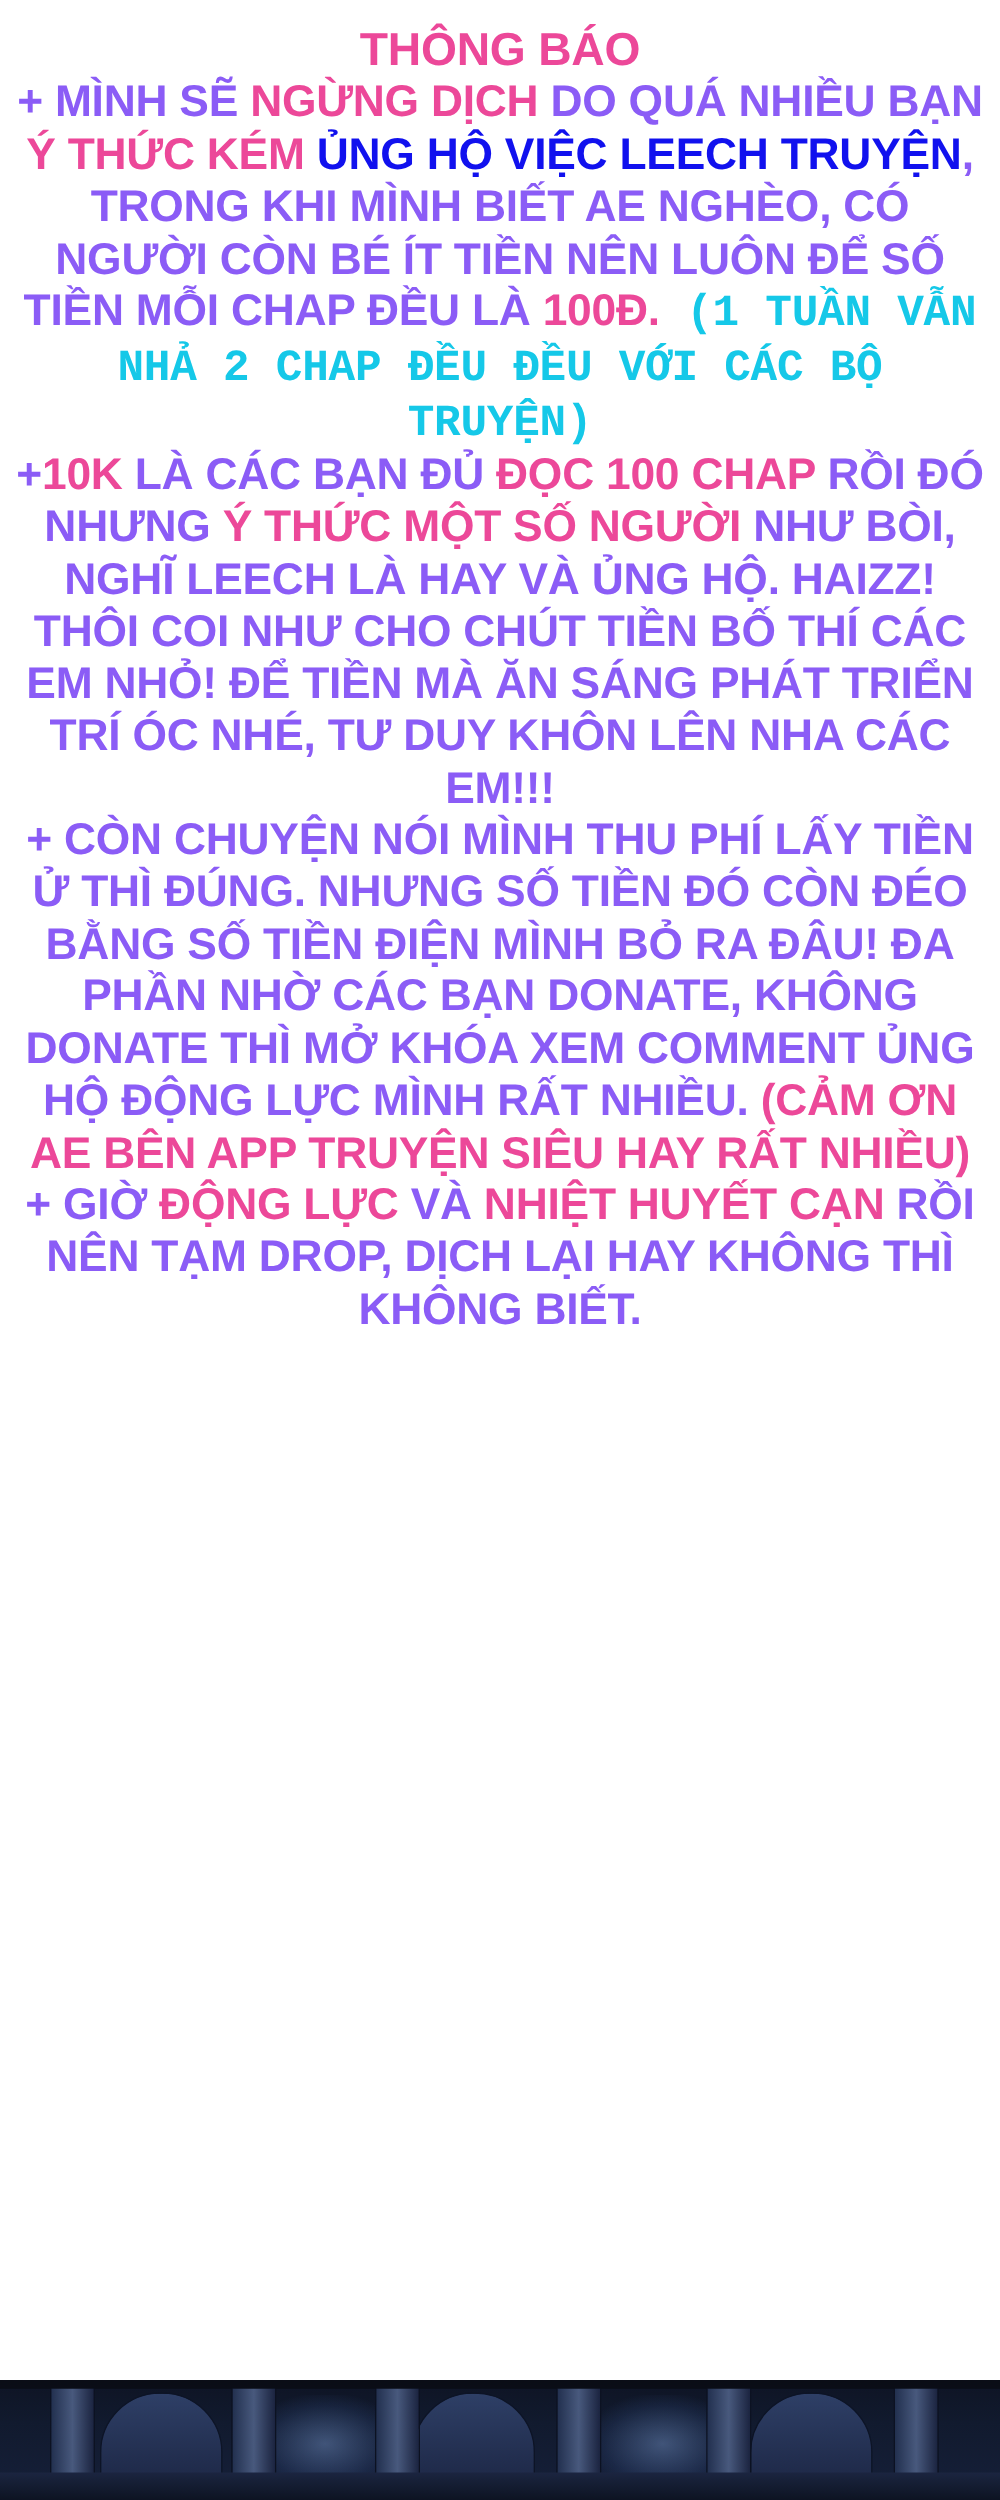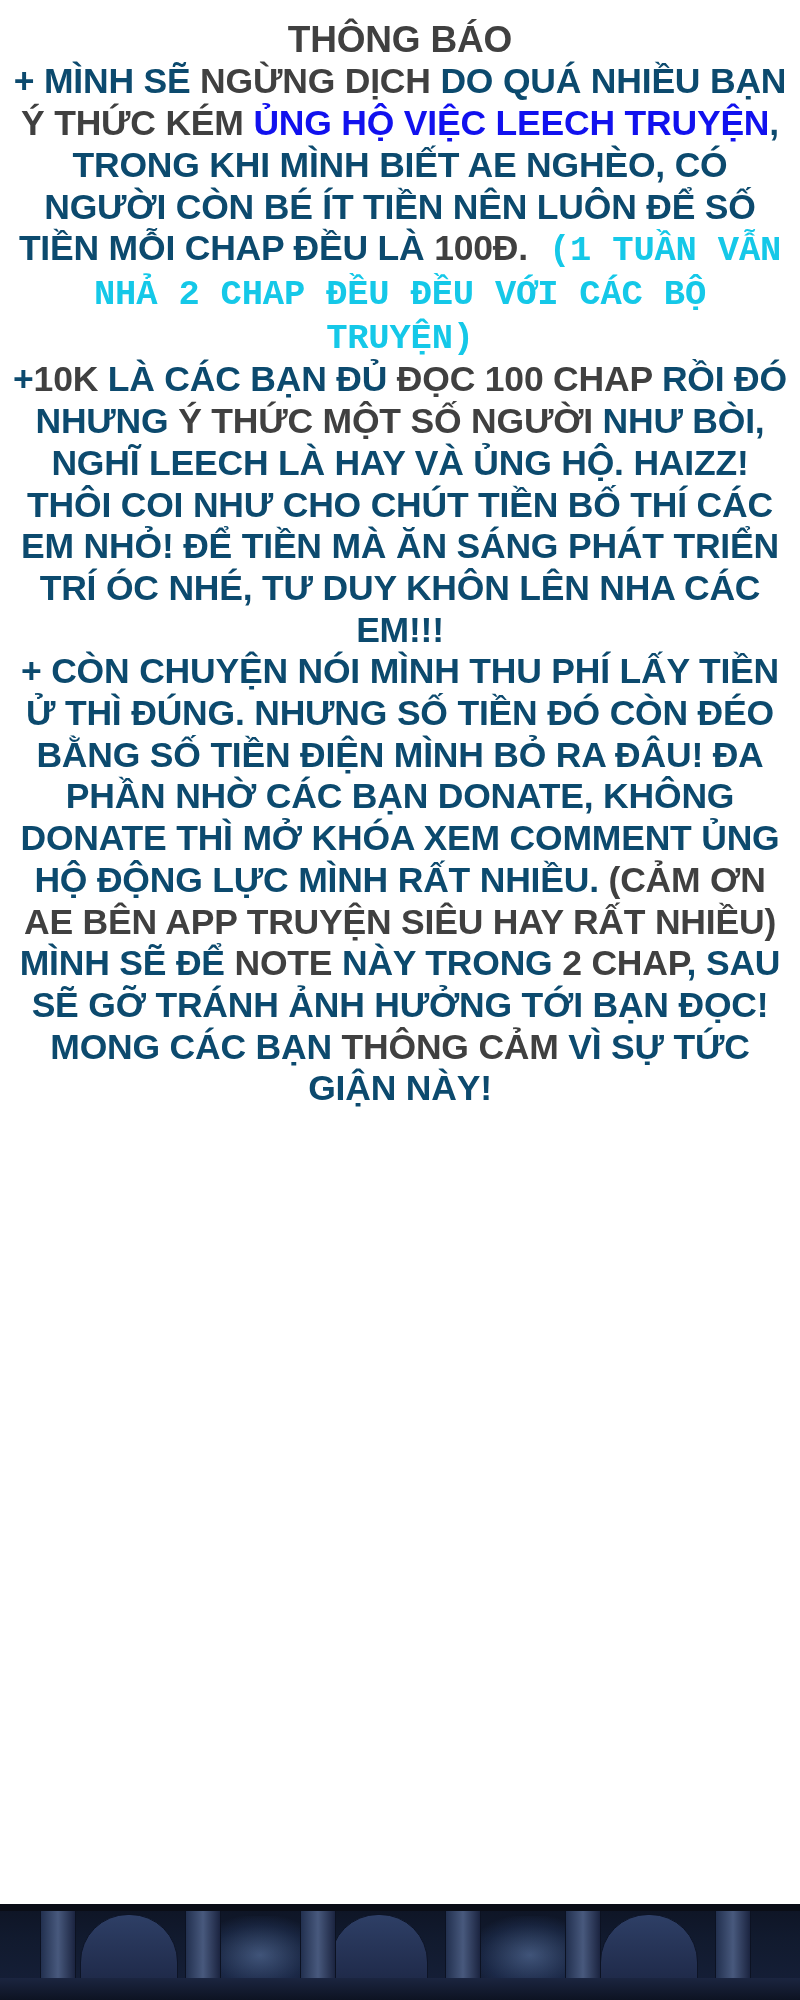--- a/index.html
+++ b/index.html
@@ -30,24 +30,24 @@
     font-size: 35.5px;
     line-height: 1.175;
     letter-spacing: -0.2px;
     color: #000000;
     text-transform: uppercase;
   }
   .notice p {
     margin: 0;
     padding: 0;
   }
-  .t-red { color: #404040; }
+  .t-red { color: #ec4899; }
   .t-blue { color: #1111ee; }
   .t-cyan { color: #15c8e8; font-family: Liberation Mono, monospace; }
-  .t-black { color: #0c4a6e; }
+  .t-black { color: #8b5cf6; }
   .title-line {
     display: block;
     font-size: 37px;
   }
   .bottom-art {
     position: absolute;
     left: 0;
     bottom: 0;
     width: 800px;
     height: 96px;
@@ -101,21 +101,21 @@
 
 <div class="page">
 
   <div class="notice">
     <p>
       <span class="title-line t-red">THÔNG BÁO</span>
     </p>
     <p><span class="t-black">+ MÌNH SẼ </span><span class="t-red">NGỪNG DỊCH </span><span class="t-black">DO QUÁ NHIỀU BẠN </span><span class="t-red">Ý THỨC KÉM </span><span class="t-blue">ỦNG HỘ VIỆC LEECH TRUYỆN</span><span class="t-black">, TRONG KHI MÌNH BIẾT AE NGHÈO, CÓ NGƯỜI CÒN BÉ ÍT TIỀN NÊN LUÔN ĐỂ SỐ TIỀN MỖI CHAP ĐỀU LÀ </span><span class="t-red">100Đ.</span><span class="t-cyan"> (1 TUẦN VẪN NHẢ 2 CHAP ĐỀU ĐỀU VỚI CÁC BỘ TRUYỆN)</span></p>
     <p><span class="t-black">+</span><span class="t-red">10K </span><span class="t-black">LÀ CÁC BẠN ĐỦ </span><span class="t-red">ĐỌC 100 CHAP </span><span class="t-black">RỒI ĐÓ NHƯNG </span><span class="t-red">Ý THỨC MỘT SỐ NGƯỜI </span><span class="t-black">NHƯ BÒI, NGHĨ LEECH LÀ HAY VÀ ỦNG HỘ. HAIZZ! THÔI COI NHƯ CHO CHÚT TIỀN BỐ THÍ CÁC EM NHỎ! ĐỂ TIỀN MÀ ĂN SÁNG PHÁT TRIỂN TRÍ ÓC NHÉ, TƯ DUY KHÔN LÊN NHA CÁC EM!!!</span></p>
     <p><span class="t-black">+ CÒN CHUYỆN NÓI MÌNH THU PHÍ LẤY TIỀN Ử THÌ ĐÚNG. NHƯNG SỐ TIỀN ĐÓ CÒN ĐÉO BẰNG SỐ TIỀN ĐIỆN MÌNH BỎ RA ĐÂU! ĐA PHẦN NHỜ CÁC BẠN DONATE, KHÔNG DONATE THÌ MỞ KHÓA XEM COMMENT ỦNG HỘ ĐỘNG LỰC MÌNH RẤT NHIỀU. </span><span class="t-red">(CẢM ƠN AE BÊN APP TRUYỆN SIÊU HAY RẤT NHIỀU)</span></p>
-    <p><span class="t-black">MÌNH SẼ ĐỂ </span><span class="t-red">NOTE </span><span class="t-black">NÀY TRONG </span><span class="t-red">2 CHAP</span><span class="t-black">, SAU SẼ GỠ TRÁNH ẢNH HƯỞNG TỚI BẠN ĐỌC! MONG CÁC BẠN </span><span class="t-red">THÔNG CẢM </span><span class="t-black">VÌ SỰ TỨC GIẬN NÀY!</span></p>
+    <p><span class="t-black">+ GIỜ </span><span class="t-red">ĐỘNG LỰC </span><span class="t-black">VÀ </span><span class="t-red">NHIỆT HUYẾT CẠN </span><span class="t-black">RỒI NÊN TẠM DROP, DỊCH LẠI HAY KHÔNG THÌ KHÔNG BIẾT.</span></p>
   </div>
 
   <div class="bottom-art">
     <div class="bar-top"></div>
     <div class="arch" style="left:80px;"></div>
     <div class="arch" style="left:330px;"></div>
     <div class="arch" style="left:600px;"></div>
     <div class="glow" style="left:200px;"></div>
     <div class="glow" style="left:470px;"></div>
     <div class="pillar" style="left:40px;"></div>

